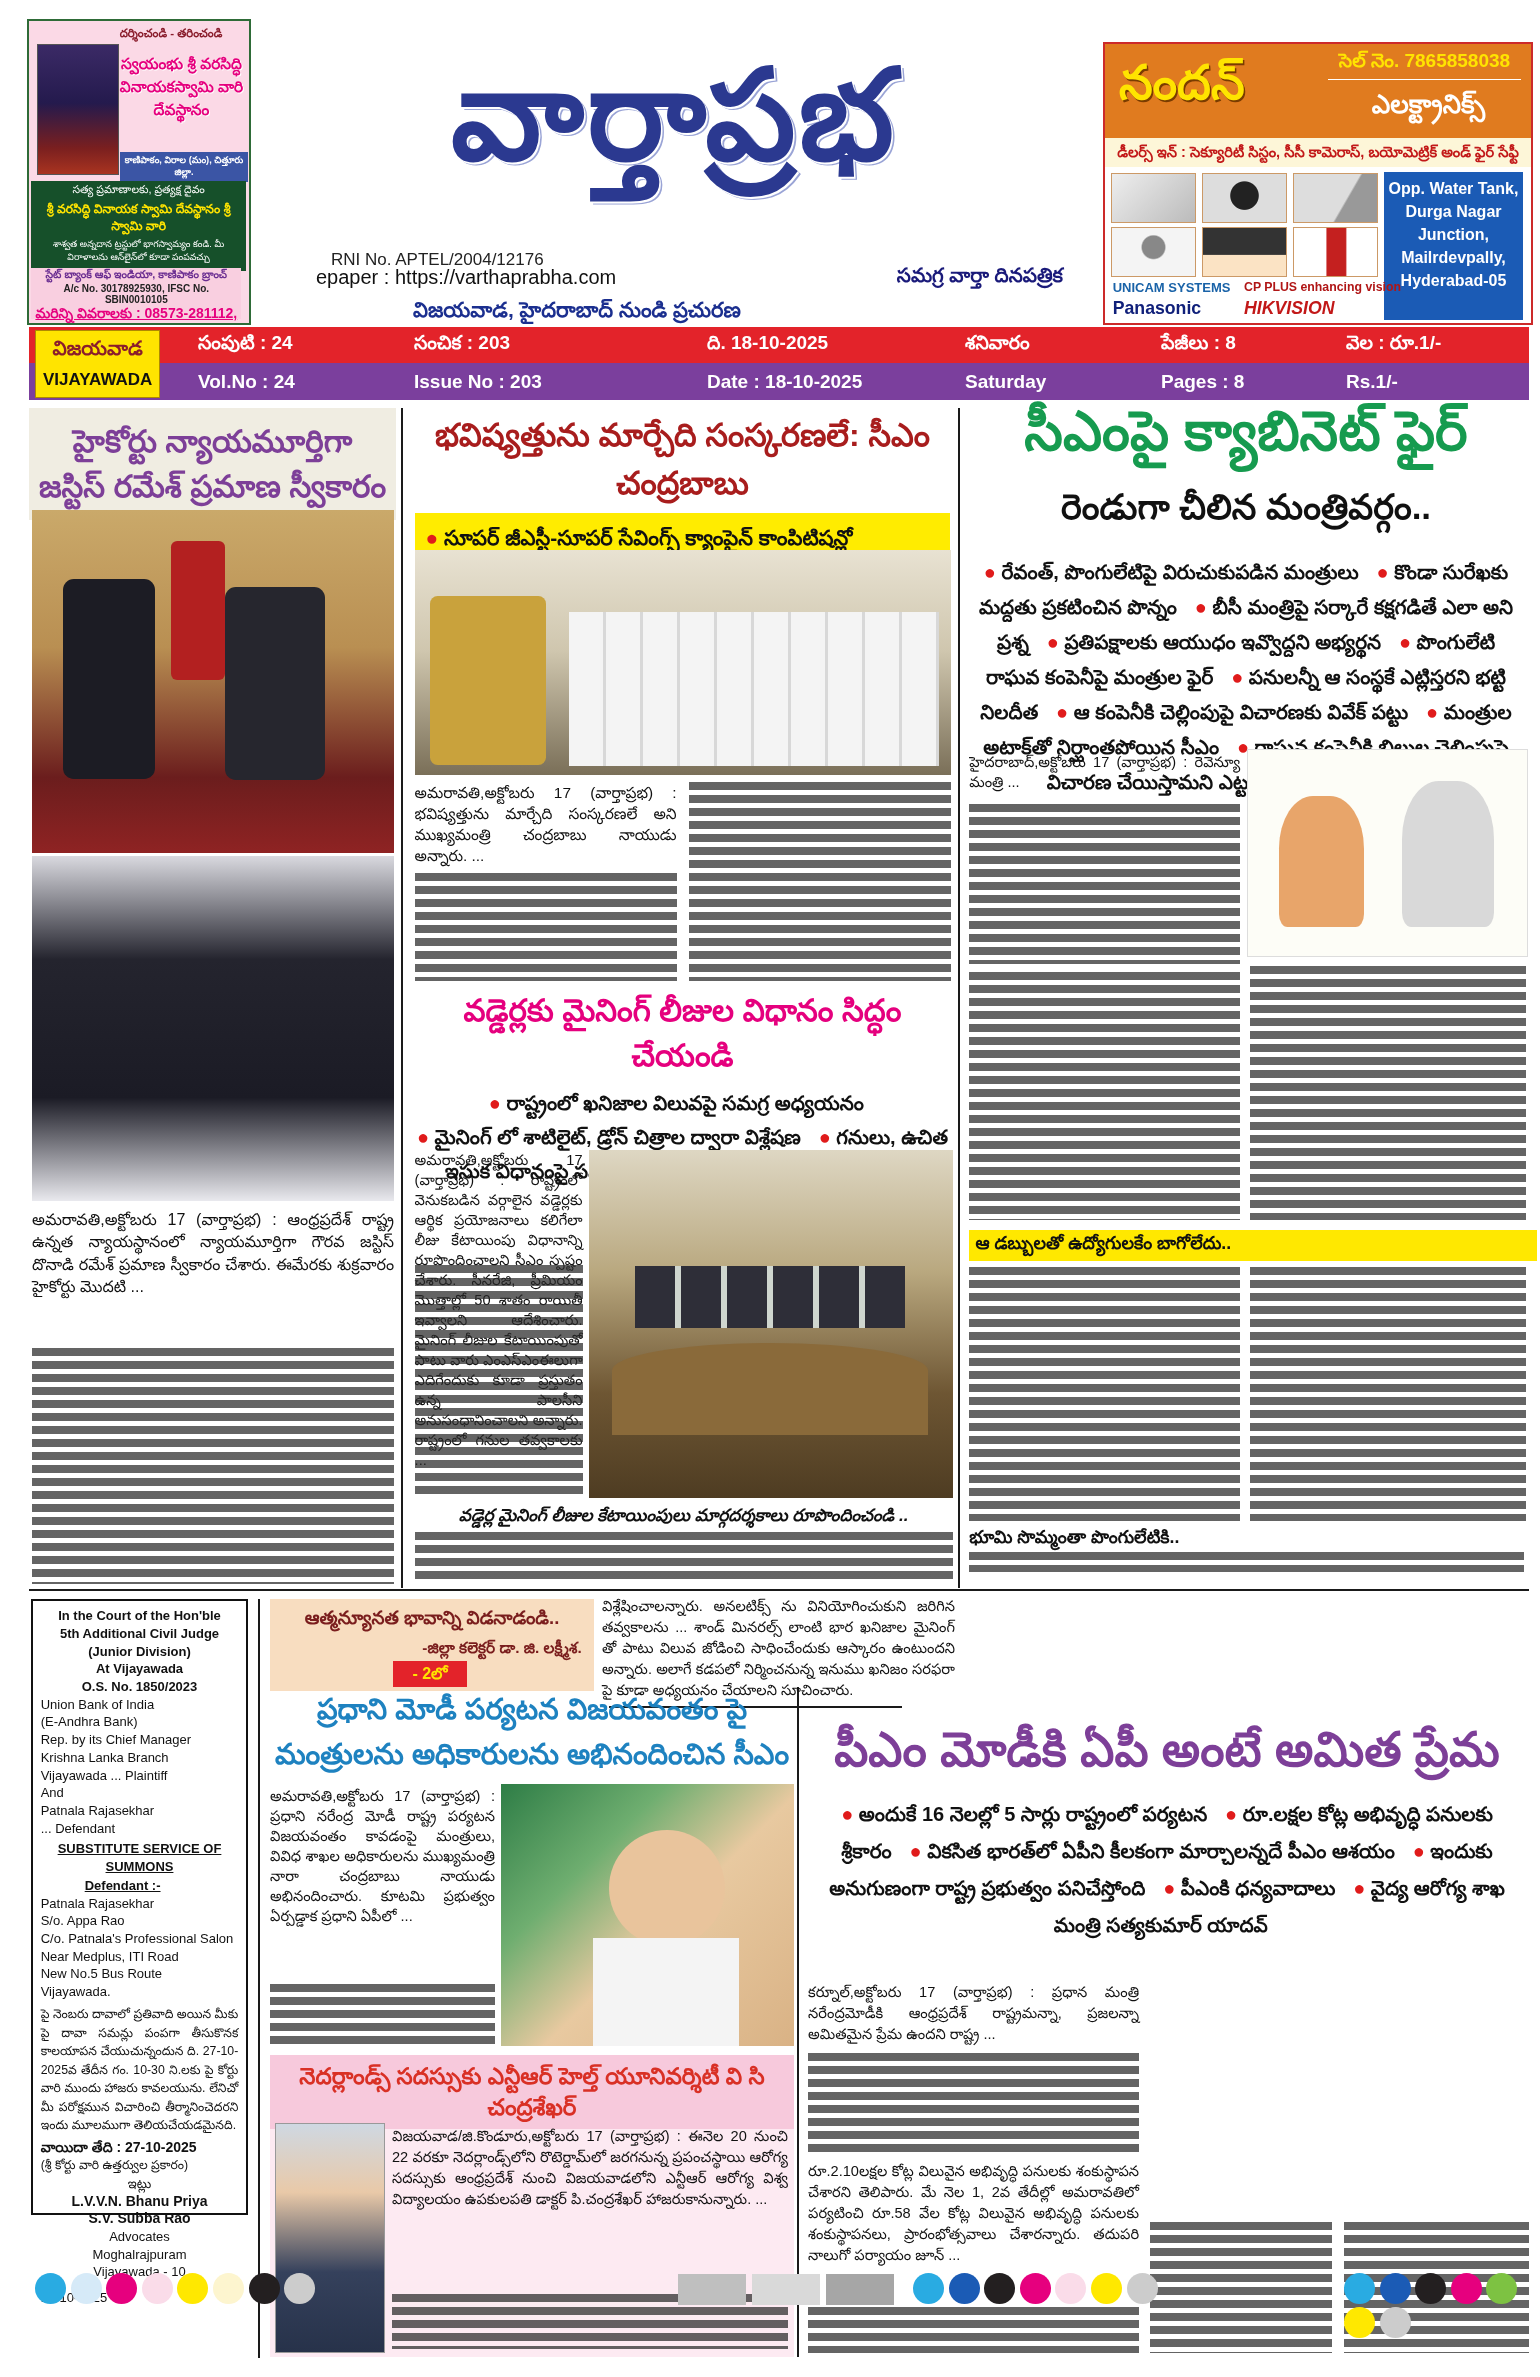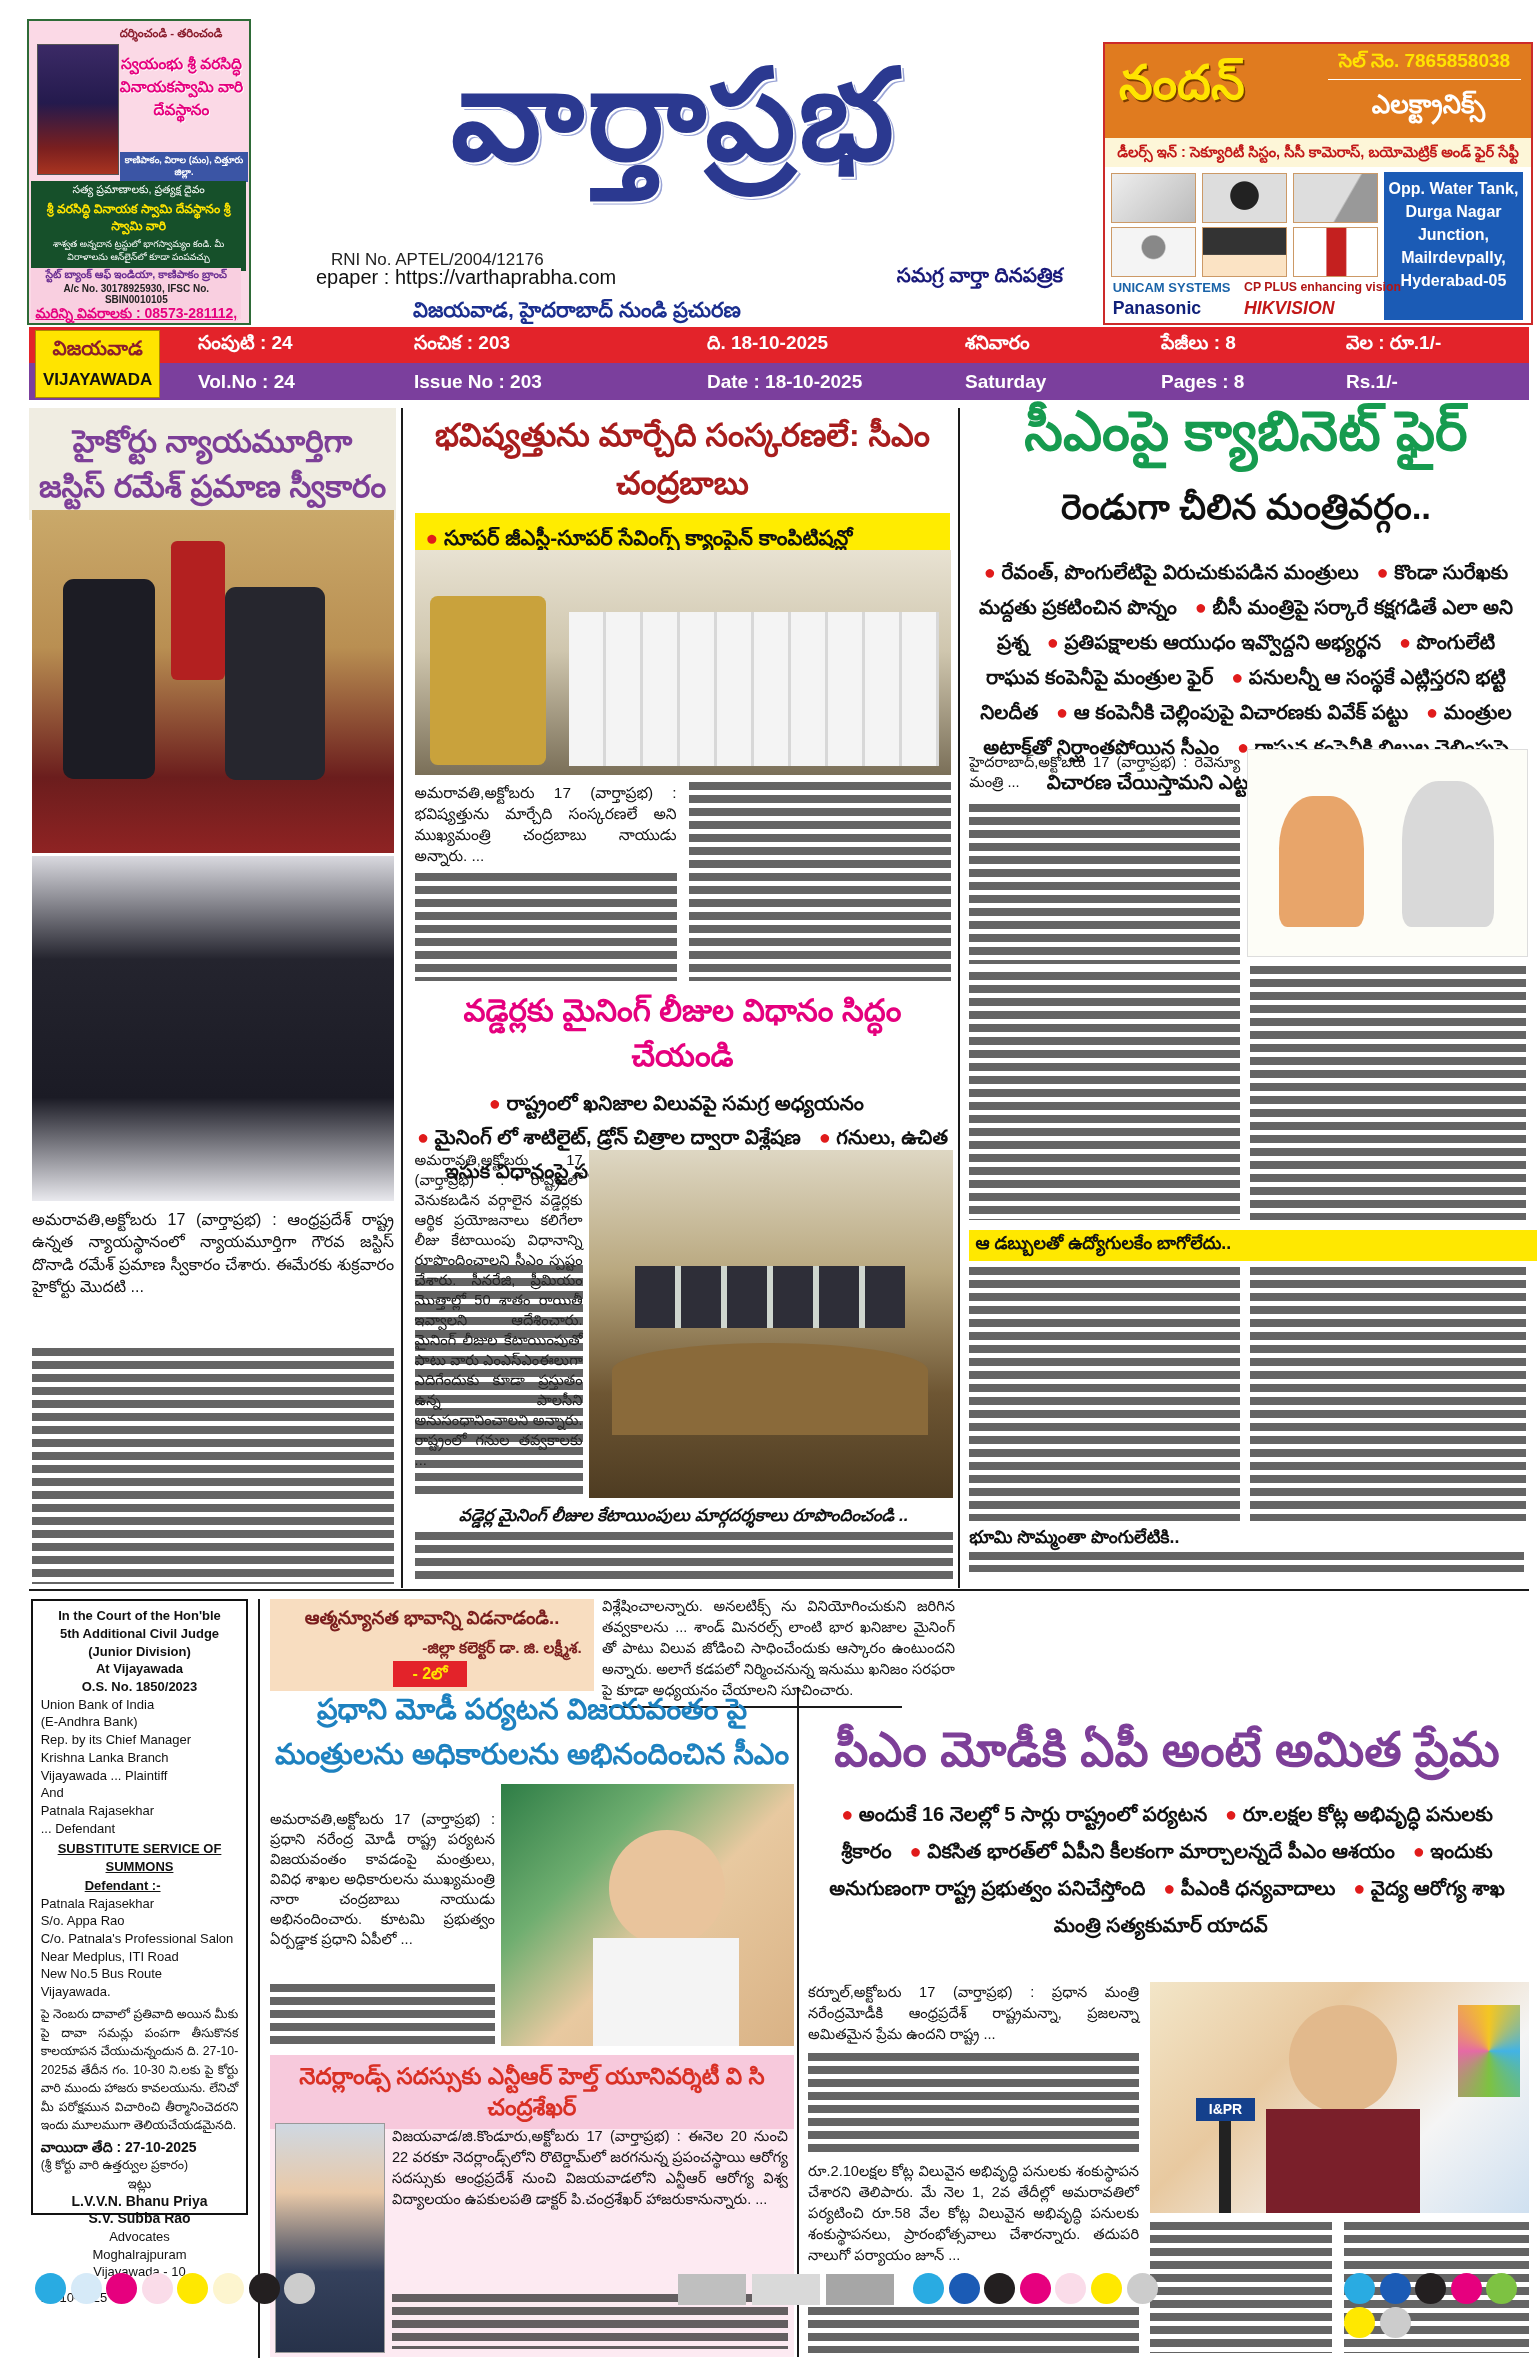--- a/index.html
+++ b/index.html
@@ -220,21 +220,21 @@
     <div class="b" style="font-size:15.4px;color:#7a1d1d;text-align:right;padding:6.2px 12.3px 0 0;">-జిల్లా కలెక్టర్ డా. జి. లక్ష్మీశ.</div>
     <div class="abs c b" style="left:123px;top:62px;width:74px;height:26px;background:#e3232a;color:#ffe400;font-size:16px;line-height:26px;">- 2లో</div>
   </div>
 
   <div class="abs j" style="left:602px;top:1596px;width:353px;font-size:14.6px;line-height:21px;">విశ్లేషించాలన్నారు. అనలటిక్స్ ను వినియోగించుకుని జరిగిన తవ్వకాలను ... శాండ్ మినరల్స్ లాంటి భార ఖనిజాల మైనింగ్ తో పాటు విలువ జోడించి సాధించేందుకు ఆస్కారం ఉంటుందని అన్నారు. అలాగే కడపలో నిర్మించనున్న ఇనుము ఖనిజం సరఫరా పై కూడా అధ్యయనం చేయాలని సూచించారు.</div>
   <div class="abs hline" style="left:609px;top:1706px;width:293px;height:2.3px;"></div>
 
   <div class="abs" style="left:270px;top:1687px;width:524px;height:362px;">
     <div class="c b pre" style="font-size:29px;line-height:45px;color:#1e82c0;">ప్రధాని మోడీ పర్యటన విజయవంతం పై
 మంత్రులను అధికారులను అభినందించిన సీఎం</div>
-    <div class="abs j" style="left:0;top:99px;width:225px;font-size:14.6px;line-height:20px;margin-top:23px;">అమరావతి,అక్టోబరు 17 (వార్తాప్రభ) : ప్రధాని నరేంద్ర మోడీ రాష్ట్ర పర్యటన విజయవంతం కావడంపై మంత్రులు, వివిధ శాఖల అధికారులను ముఖ్యమంత్రి నారా చంద్రబాబు నాయుడు అభినందించారు. కూటమి ప్రభుత్వం ఏర్పడ్డాక ప్రధాని ఏపీలో ...</div>
+    <div class="abs j" style="left:0;top:99px;width:225px;font-size:14.6px;line-height:20px;">అమరావతి,అక్టోబరు 17 (వార్తాప్రభ) : ప్రధాని నరేంద్ర మోడీ రాష్ట్ర పర్యటన విజయవంతం కావడంపై మంత్రులు, వివిధ శాఖల అధికారులను ముఖ్యమంత్రి నారా చంద్రబాబు నాయుడు అభినందించారు. కూటమి ప్రభుత్వం ఏర్పడ్డాక ప్రధాని ఏపీలో ...</div>
     <div class="abs tx" style="left:0;top:297px;width:225px;height:62px;"></div>
     <div class="abs ph" style="left:231px;top:97px;width:293px;height:262px;background:linear-gradient(135deg,#2e7d46 0%,#6fae70 30%,#e8c9a0 55%,#d9b285 100%);">
       <div class="abs" style="left:108px;top:46px;width:116px;height:116px;background:#e9c49c;border-radius:50%;"></div>
       <div class="abs" style="left:92px;top:154px;width:146px;height:108px;background:#f4f4f4;"></div>
     </div>
   </div>
 
   <div class="abs" style="left:270px;top:2055px;width:524px;height:302px;background:#fdeaf2;">
     <div class="c b" style="background:#f7c9dc;color:#d93025;font-size:23px;line-height:31px;padding:6.2px 4.6px;">నెదర్లాండ్స్ సదస్సుకు ఎన్టీఆర్ హెల్త్ యూనివర్శిటీ వి సి చంద్రశేఖర్</div>
     <div class="abs ph" style="left:4.6px;top:68px;width:108px;height:228px;background:linear-gradient(180deg,#cfd8e2 0%,#e9c9a8 30%,#35415c 65%,#27324a 100%);border:0.8px solid #999;"></div>
@@ -249,27 +249,20 @@
       <span class="bi">రూ.లక్షల కోట్ల అభివృద్ధి పనులకు శ్రీకారం</span>
       <span class="bi">వికసిత భారత్‌లో ఏపీని కీలకంగా మార్చాలన్నదే పీఎం ఆశయం</span>
       <span class="bi">ఇందుకు అనుగుణంగా రాష్ట్ర ప్రభుత్వం పనిచేస్తోంది</span>
       <span class="bi">పీఎంకి ధన్యవాదాలు</span>
       <span class="bi">వైద్య ఆరోగ్య శాఖ మంత్రి సత్యకుమార్ యాదవ్</span>
     </div>
     <div class="abs j" style="left:3.1px;top:268px;width:331px;font-size:14.6px;line-height:21px;">కర్నూల్,అక్టోబరు 17 (వార్తాప్రభ) : ప్రధాన మంత్రి నరేంద్రమోడీకి ఆంధ్రప్రదేశ్ రాష్ట్రమన్నా, ప్రజలన్నా అమితమైన ప్రేమ ఉందని రాష్ట్ర ...</div>
     <div class="abs tx" style="left:3.1px;top:339px;width:331px;height:100px;"></div>
     <div class="abs j" style="left:3.1px;top:447px;width:331px;font-size:14.6px;line-height:21px;">రూ.2.10లక్షల కోట్ల విలువైన అభివృద్ధి పనులకు శంకుస్థాపన చేశారని తెలిపారు. మే నెల 1, 2వ తేదీల్లో అమరావతిలో పర్యటించి రూ.58 వేల కోట్ల విలువైన అభివృద్ధి పనులకు శంకుస్థాపనలు, ప్రారంభోత్సవాలు చేశారన్నారు. తదుపరి నాలుగో పర్యాయం జూన్ ...</div>
     <div class="abs tx" style="left:3.1px;top:593px;width:331px;height:46px;"></div>
-    <div class="abs ph" style="left:345px;top:268px;width:379px;height:231px;background:linear-gradient(135deg,#f3e6c8 0%,#e8c9a0 35%,#f5f5f5 70%,#cfe0f0 100%);">
-      <div class="abs" style="left:139px;top:23px;width:108px;height:108px;background:#e2b98c;border-radius:50%;"></div>
-      <div class="abs" style="left:116px;top:127px;width:154px;height:104px;background:#7a1f2a;"></div>
-      <div class="abs" style="left:69px;top:139px;width:12.3px;height:92px;background:#222;"></div>
-      <div class="abs c b" style="left:46px;top:116px;width:59px;height:23px;background:#14408c;color:#fff;font-size:14px;line-height:23px;">I&amp;PR</div>
-      <div class="abs" style="left:308px;top:23px;width:62px;height:92px;background:conic-gradient(#f3c623,#42b3e5,#7dc242,#e56aa5,#f3c623);"></div>
-    </div>
     <div class="abs tx" style="left:345px;top:508px;width:182px;height:131px;"></div>
     <div class="abs tx" style="left:539px;top:508px;width:185px;height:131px;"></div>
   </div>
 
   <div class="abs" style="left:35px;top:2273px;">
     <span class="dot" style="background:#29abe2"></span><span class="dot" style="background:#d6eaf8"></span><span class="dot" style="background:#e6007e"></span><span class="dot" style="background:#fadce9"></span><span class="dot" style="background:#ffe800"></span><span class="dot" style="background:#fdf5cf"></span><span class="dot" style="background:#231f20"></span><span class="dot" style="background:#cccccc"></span>
   </div>
   <div class="abs" style="left:678px;top:2274px;">
     <span class="regbar" style="background:#bfbfbf"></span><span class="regbar" style="background:#d9d9d9"></span><span class="regbar" style="background:#a6a6a6"></span>
   </div>

